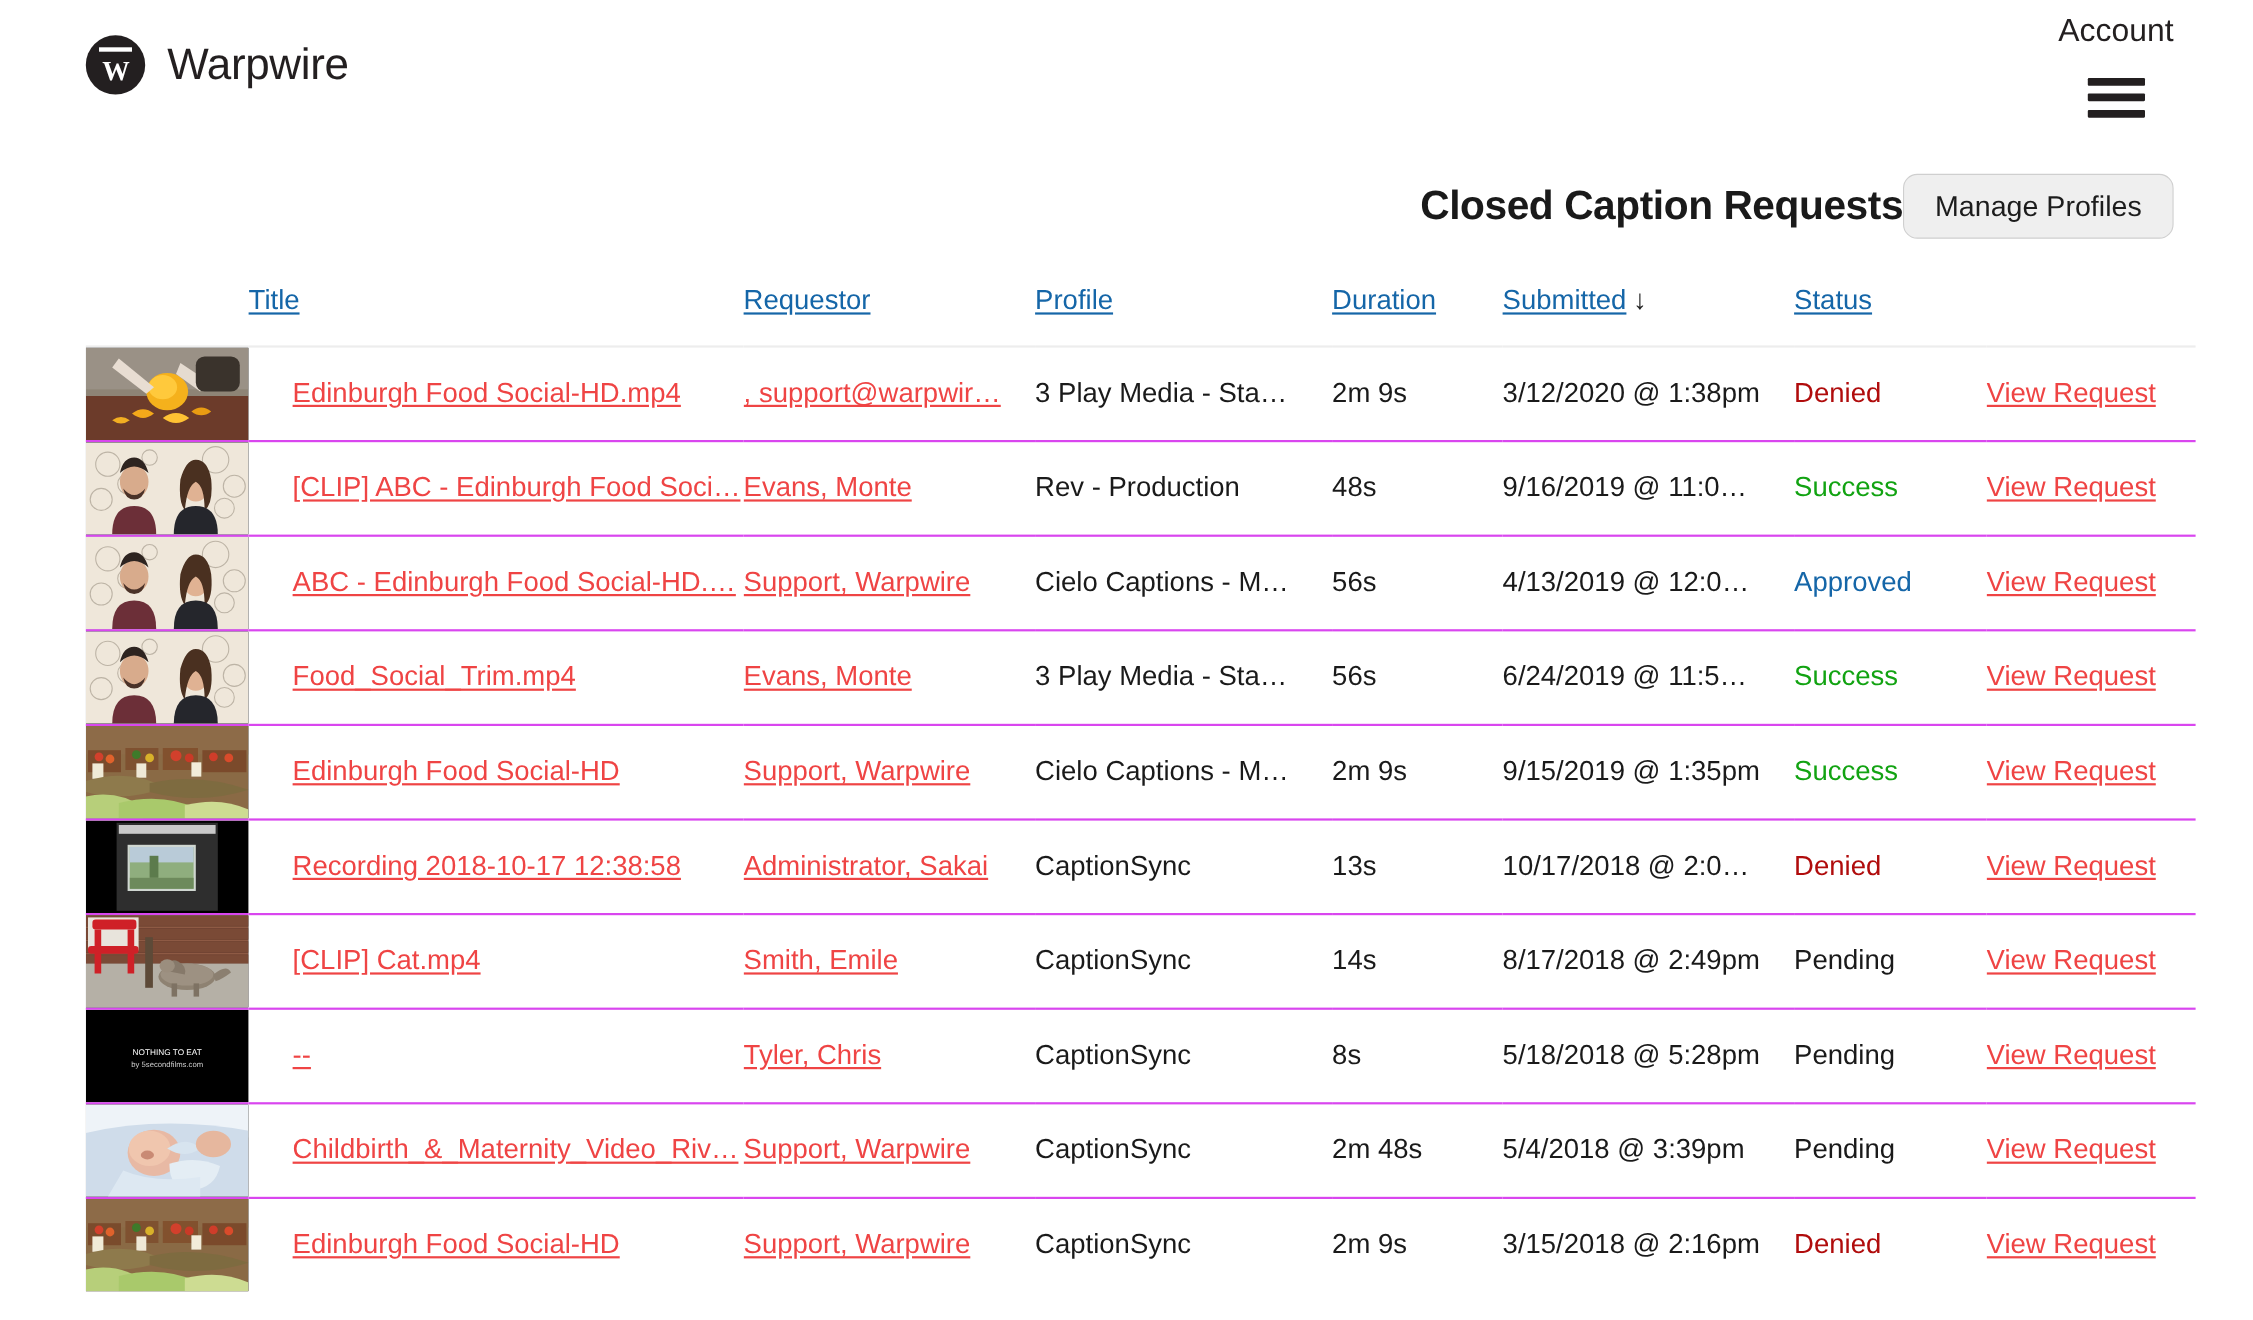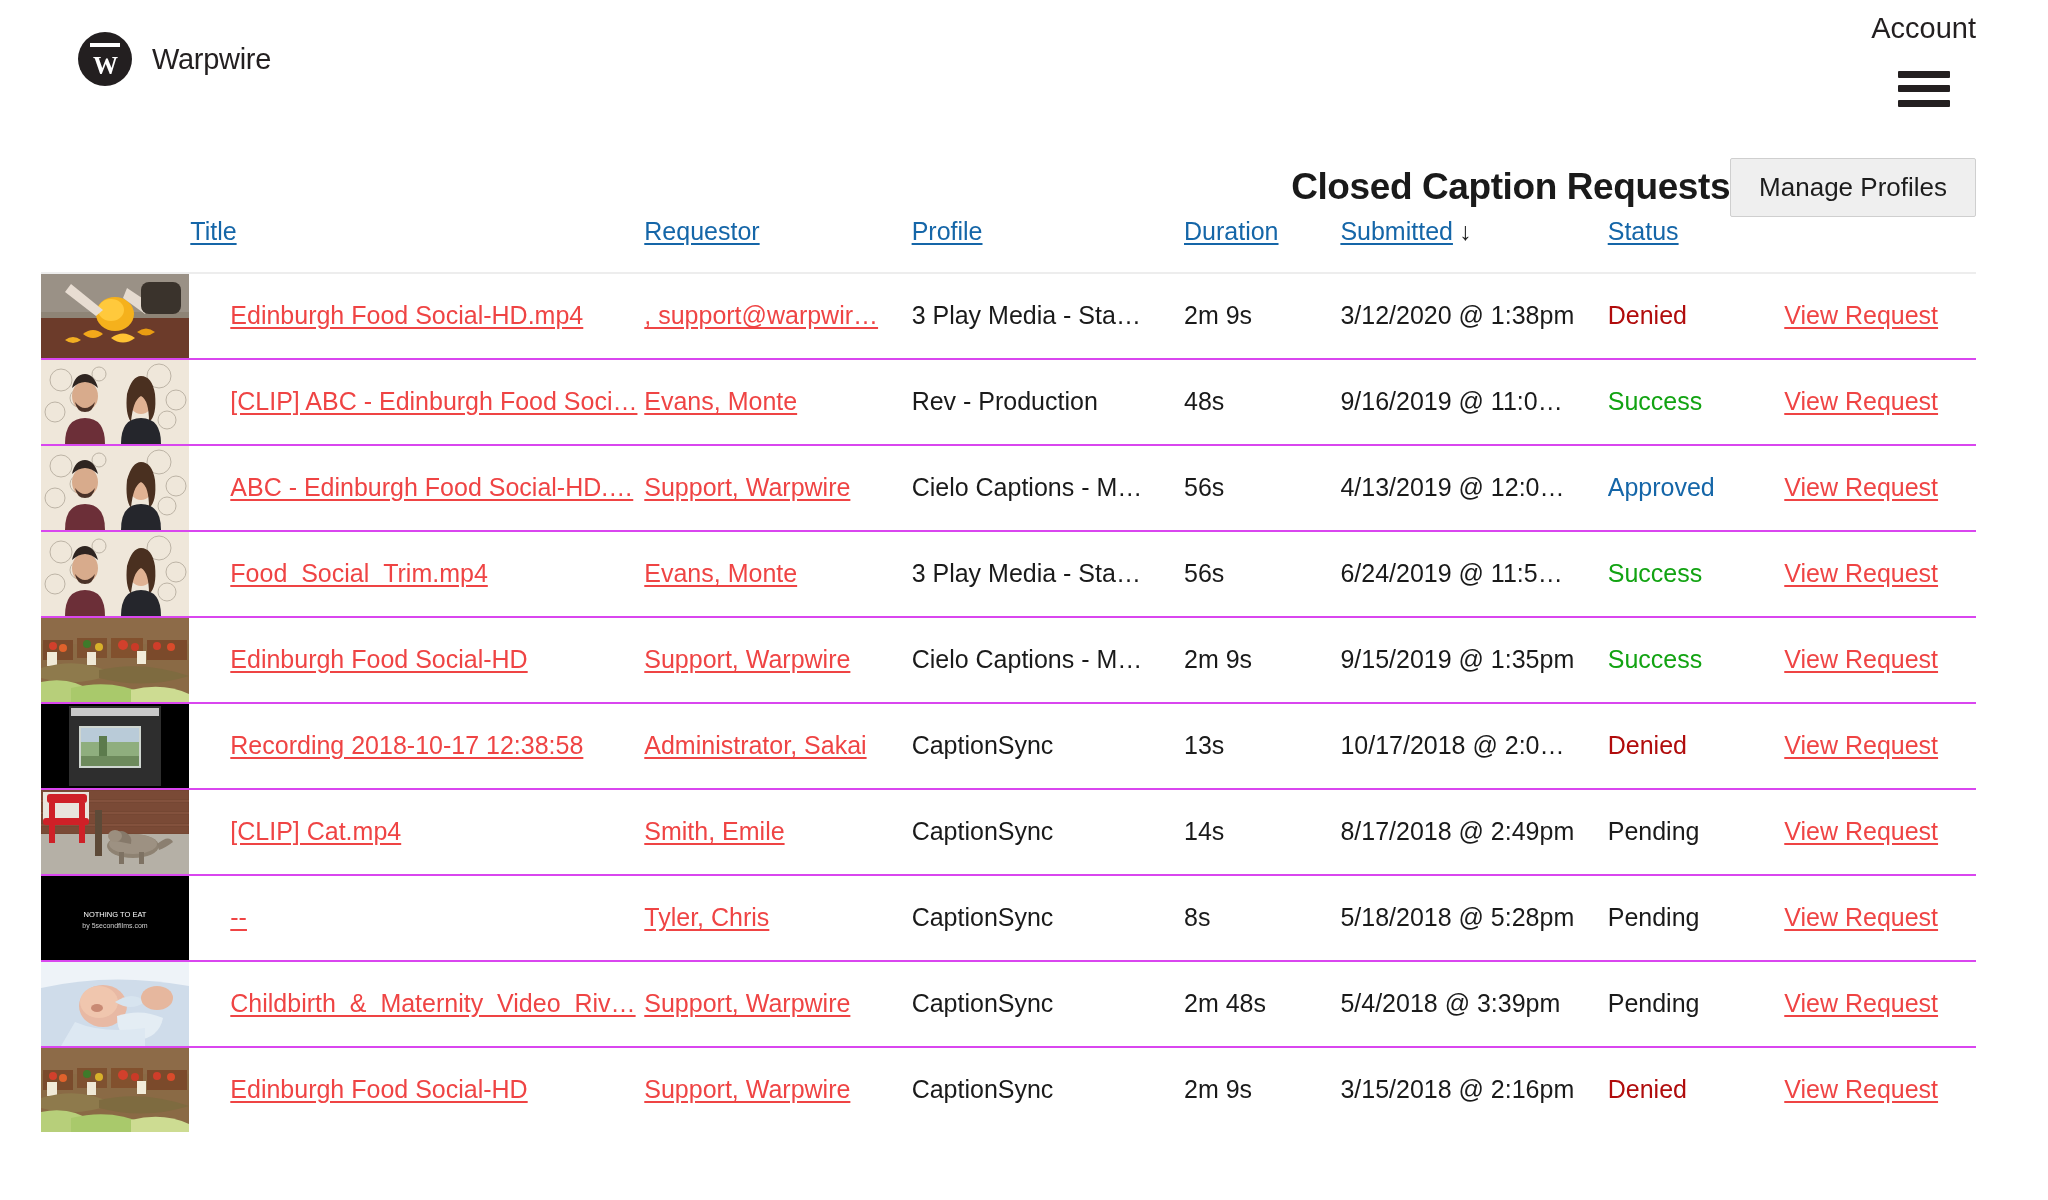--- a/index.html
+++ b/index.html
@@ -24,47 +24,47 @@
     background: #231f20; position: relative; flex: 0 0 auto;
     display: flex; align-items: center; justify-content: center;
   }
   .brand-mark .bar {
     position: absolute; top: 11px; left: 12px; width: 30px; height: 4px; background: #ffffff;
   }
   .brand-mark .wglyph {
     position: relative; top: 6px; color: #fff; font-size: 25px; font-weight: 700;
     font-family: "Liberation Serif", serif; letter-spacing: -1px; line-height: 1;
   }
-  .brand-name { font-size: 29px; color: #231f20; letter-spacing: -0.3px; }
+  .brand-name { font-size: 40px; color: #231f20; letter-spacing: -0.3px; }
 
   .acct { display: flex; align-items: center; gap: 26px; flex-direction: column; }
   .acct-label { font-size: 29px; color: #231f20; }
   .hamburger { width: 52px; height: 36px; display:flex; flex-direction: column; justify-content: space-between; cursor: pointer; }
   .hamburger i { display:block; height: 7px; background: #231f20; border-radius: 1px; }
 
   
   .title-row {
     margin-top: 40px;
     padding: 0 72px 0 78px;
     display: flex; align-items: center; justify-content: flex-end;
   }
   .page-title { font-size: 37px; font-weight: bold; color: #1a1a1a; letter-spacing: -0.4px; }
   .manage-btn {
     font-family: "Liberation Sans", sans-serif;
     font-size: 26px; color: #1c1c1c;
     background: #efefef;
     border: 1px solid #cfcfcf;
-    border-radius: 2px;
+    border-radius: 13px;
     padding: 14px 28px;
     cursor: pointer;
     line-height: 1.1;
   }
 
   
-  .table-wrap { padding: 0 72px 0 41px; }
+  .table-wrap { padding: 0 72px 0 78px; margin-top: 42px; }
   table.cc { width: 100%; border-collapse: collapse; table-layout: fixed; }
 
   col.c-thumb  { width: 148px; }
   col.c-title  { width: 450px; }
   col.c-req    { width: 265px; }
   col.c-prof   { width: 270px; }
   col.c-dur    { width: 155px; }
   col.c-sub    { width: 265px; }
   col.c-stat   { width: 175px; }
   col.c-act    { width: 190px; }

